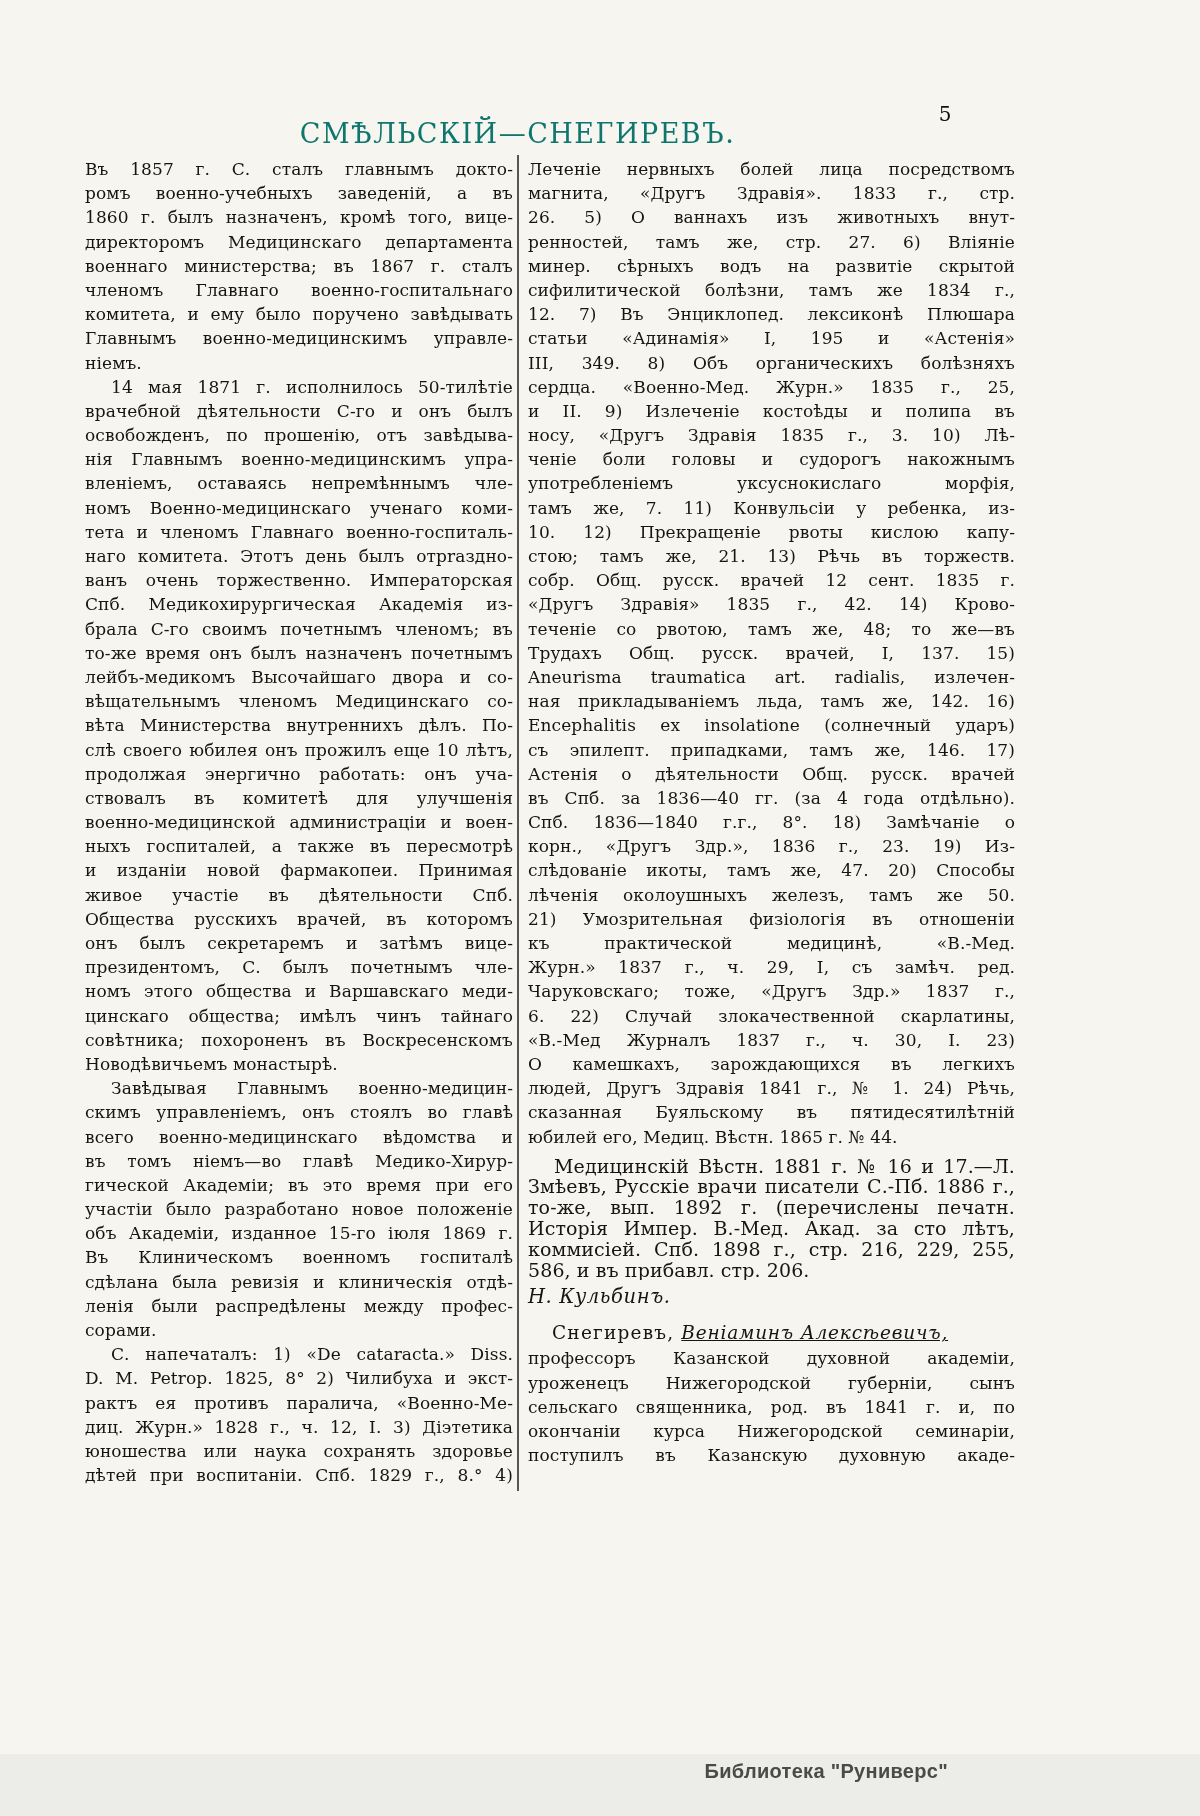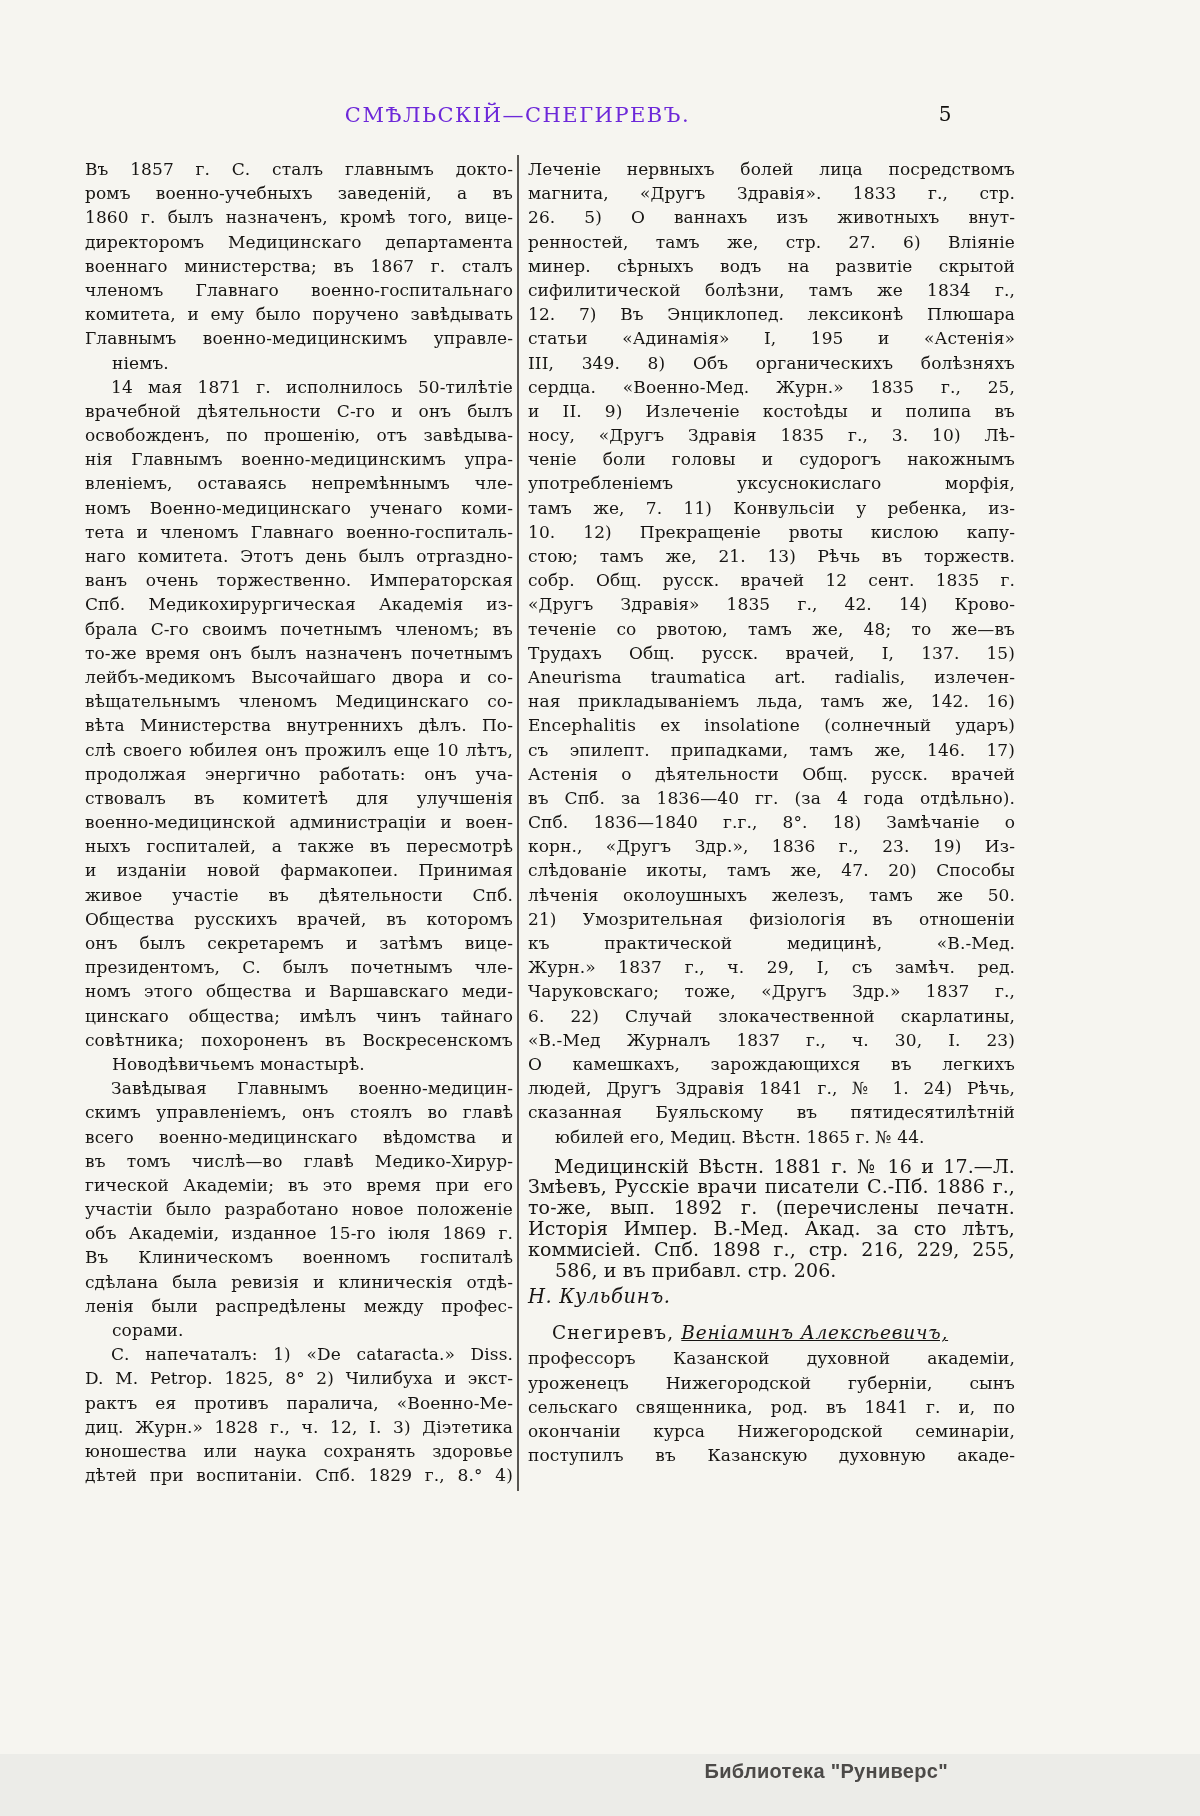--- a/index.html
+++ b/index.html
@@ -6,41 +6,41 @@
   body{
     width:1200px;height:1816px;
     background:#f6f5f0;
     font-family:"DejaVu Serif", serif;
     color:#171513;
     position:relative;
     overflow:hidden;
   }
   .page{position:relative;width:1200px;height:1816px;}
   .header-title{
-    position:absolute;left:0;top:103px;width:1035px;
-    text-align:center;font-size:21px;letter-spacing:1.5px;
-    color:#6d28d9;
+    position:absolute;left:0;top:118px;width:1035px;
+    text-align:center;font-size:27px;letter-spacing:1.5px;
+    color:#0f766e;
   }
   .page-number{
     position:absolute;left:930px;top:102px;width:30px;
     font-size:20px;text-align:center;color:#12100e;
   }
   .col{position:absolute;top:157px;font-size:17px;}
   .col-left{left:85px;width:428px;}
   .col-right{left:528px;width:487px;}
   .line{
     height:24.2px;line-height:24.2px;
     text-align:justify;text-align-last:justify;
     overflow:hidden;white-space:nowrap;
     letter-spacing:.1px;
   }
   
   .line{white-space:normal;}
   .line.indent{text-indent:26px;}
-  .line.end{text-align-last:left;margin-left:27px;}
+  .line.end{text-align-last:left;}
   .divider{
     position:absolute;left:517px;top:155px;width:2px;height:1336px;
     background:#3c3a36;opacity:.85;
   }
   .biblio{margin-top:7px;font-size:19px;}
   .biblio .line{height:20.8px;line-height:20.8px;}
   .signature{
     margin-top:3px;padding-right:58px;
     text-align:left;font-style:italic;font-size:19.5px;
     letter-spacing:.6px;height:28px;line-height:28px;
@@ -107,21 +107,21 @@
       <div class="line">Общества русскихъ врачей, въ которомъ</div>
       <div class="line">онъ былъ секретаремъ и затѣмъ вице-</div>
       <div class="line">президентомъ, С. былъ почетнымъ чле-</div>
       <div class="line">номъ этого общества и Варшавскаго меди-</div>
       <div class="line">цинскаго общества; имѣлъ чинъ тайнаго</div>
       <div class="line">совѣтника; похороненъ въ Воскресенскомъ</div>
       <div class="line end">Новодѣвичьемъ монастырѣ.</div>
       <div class="line indent">Завѣдывая Главнымъ военно-медицин-</div>
       <div class="line">скимъ управленіемъ, онъ стоялъ во главѣ</div>
       <div class="line">всего военно-медицинскаго вѣдомства и</div>
-      <div class="line">въ томъ числѣ—во главѣ Медико-Хирур-</div>
+      <div class="line">въ томъ ніемъ—во главѣ Медико-Хирур-</div>
       <div class="line">гической Академіи; въ это время при его</div>
       <div class="line">участіи было разработано новое положеніе</div>
       <div class="line">объ Академіи, изданное 15-го іюля 1869 г.</div>
       <div class="line">Въ Клиническомъ военномъ госпиталѣ</div>
       <div class="line">сдѣлана была ревизія и клиническія отдѣ-</div>
       <div class="line">ленія были распредѣлены между профес-</div>
       <div class="line end">сорами.</div>
       <div class="line indent">С. напечаталъ: 1) «De cataracta.» Diss.</div>
       <div class="line">D. M. Petrop. 1825, 8° 2) Чилибуха и экст-</div>
       <div class="line">рактъ ея противъ паралича, «Военно-Ме-</div>

